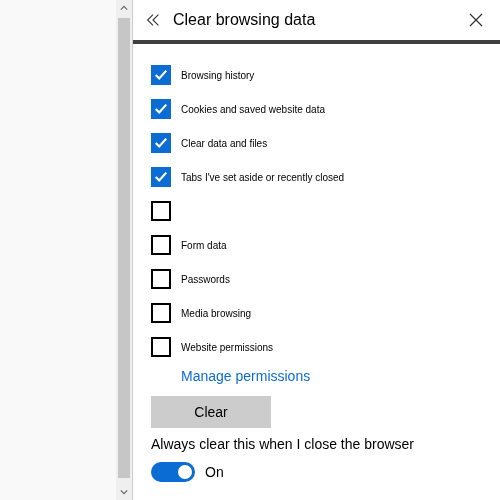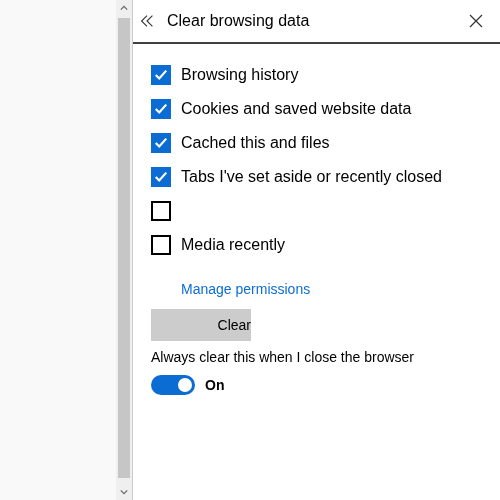--- a/index.html
+++ b/index.html
@@ -42,22 +42,22 @@
     position: absolute;
     left: 132px; top: 0;
     width: 368px; height: 500px;
     background: #fff;
     border-left: 1px solid #ccc;
   }
   .panel-header {
     height: 44px;
     display: flex;
     align-items: center;
-    border-bottom: 2px solid #404040;
-    padding: 0 10px 0 0;
+    border-bottom: 4px solid #404040;
+    padding: 0 10px 0 6px;
   }
   .back-btn {
     width: 28px; height: 28px;
     display: flex; align-items: center; justify-content: center;
     cursor: pointer;
   }
   .panel-title {
     font-size: 16px;
     font-weight: 400;
     margin-left: 6px;
@@ -84,41 +84,41 @@
     flex-shrink: 0;
   }
   .cb.checked {
     background: #0b6dd3;
     border-color: #0b6dd3;
   }
   .cb.checked svg { display: block; }
   .cb svg { display: none; width: 14px; height: 14px; }
   .cb-label {
     margin-left: 10px;
-    font-size: 16px;
+    font-size: 10px;
   }
   .link {
     color: #0b6dd3;
     font-size: 14px;
     margin-left: 30px;
-    margin-top: 19px;
+    margin-top: 4px;
     cursor: pointer;
     display: inline-block;
   }
   .clear-btn {
     margin-top: 12px;
-    width: 100px;
+    width: 120px;
     height: 32px;
     background: #ccc;
     border: none;
     font-size: 14px;
     cursor: pointer;
     display: flex;
     align-items: center;
-    justify-content: flex-end;
+    justify-content: center;
   }
   .always-section {
     margin-top: 8px;
     font-size: 14px;
   }
   .toggle-row {
     display: flex;
     align-items: center;
     margin-top: 10px;
   }
@@ -132,21 +132,20 @@
   .toggle-knob {
     position: absolute;
     right: 3px; top: 3px;
     width: 14px; height: 14px;
     border-radius: 50%;
     background: #fff;
   }
   .toggle-label {
     margin-left: 10px;
     font-size: 14px;
-    font-weight: bold;
   }
 </style>
 </head>
 <body>
 
 <div class="left-gutter"></div>
 
 <div class="scrollbar-track">
   <div class="scrollbar-btn" style="top:0">
     <svg viewBox="0 0 10 10">
@@ -194,36 +193,48 @@
             </svg>
           </div>
           <span class="cb-label">Cookies and saved website data</span>
         </div>
         <div class="cb-row">
           <div class="cb checked">
             <svg viewBox="0 0 16 16">
               <path d="M2 8 L6 12 L14 3" fill="none" stroke="#fff" stroke-width="2.5"></path>
             </svg>
           </div>
-          <span class="cb-label">Cached this and files</span>
+          <span class="cb-label">Clear data and files</span>
         </div>
         <div class="cb-row">
           <div class="cb checked">
             <svg viewBox="0 0 16 16">
               <path d="M2 8 L6 12 L14 3" fill="none" stroke="#fff" stroke-width="2.5"></path>
             </svg>
           </div>
           <span class="cb-label">Tabs I've set aside or recently closed</span>
         </div>
         <div class="cb-row">
           <div class="cb"></div>
         </div>
         <div class="cb-row">
           <div class="cb"></div>
-          <span class="cb-label">Media recently</span>
+          <span class="cb-label">Form data</span>
+        </div>
+        <div class="cb-row">
+          <div class="cb"></div>
+          <span class="cb-label">Passwords</span>
+        </div>
+        <div class="cb-row">
+          <div class="cb"></div>
+          <span class="cb-label">Media browsing</span>
+        </div>
+        <div class="cb-row">
+          <div class="cb"></div>
+          <span class="cb-label">Website permissions</span>
         </div>
       </div>
 
     <div class="link">Manage permissions</div>
 
     <button class="clear-btn">
       <span>Clear</span>
     </button>
 
     <div class="always-section">

